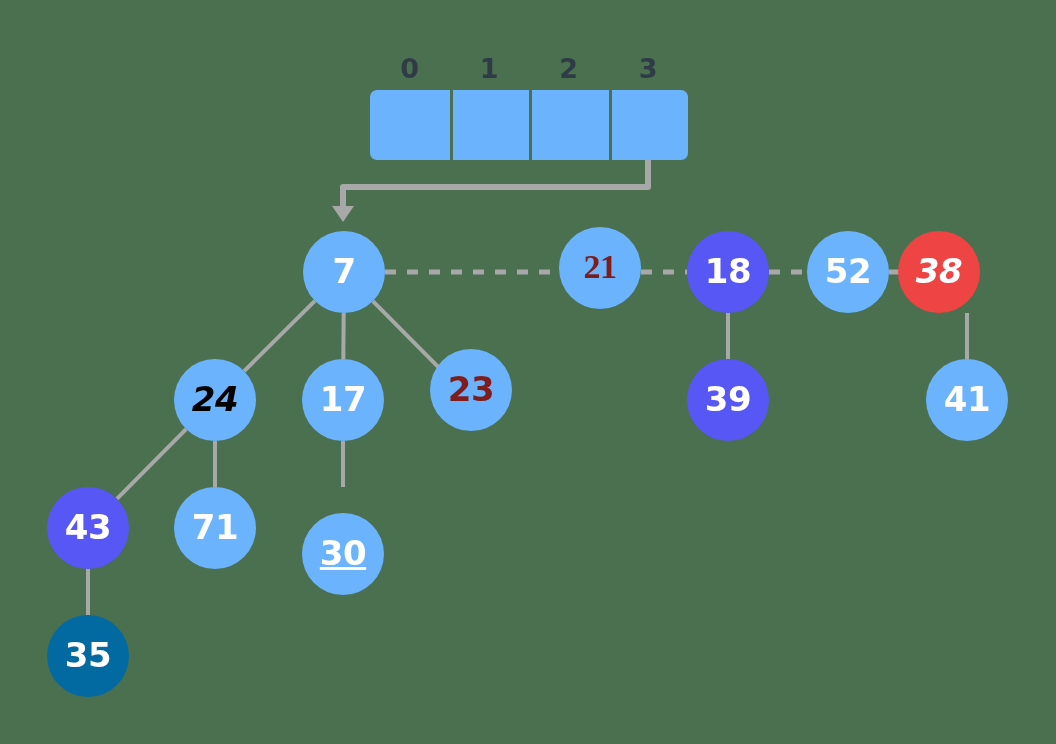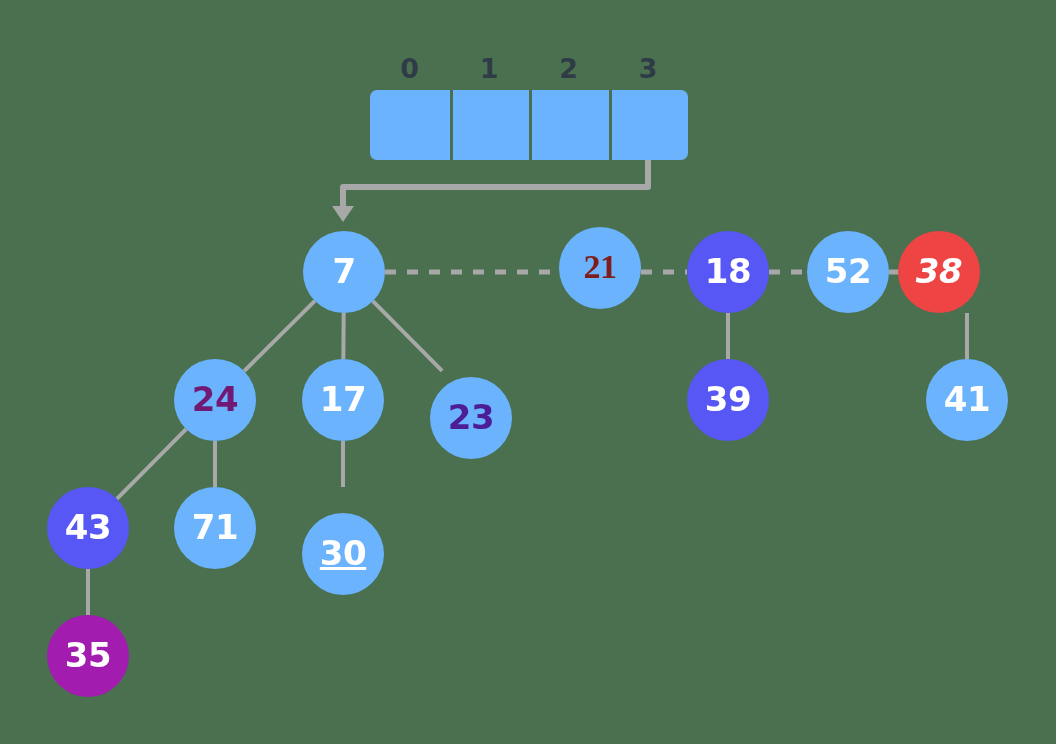--- a/index.html
+++ b/index.html
@@ -114,41 +114,41 @@
       </div>
       <div class="node" style="left: 728px; top: 272px; width: 82px; height: 82px; background: rgb(87, 87, 245); color: rgb(255, 255, 255);">
         <span class="node-label">18</span>
       </div>
       <div class="node" style="left: 848px; top: 272px; width: 82px; height: 82px; background: rgb(107, 180, 253); color: rgb(255, 255, 255); align-items: center;">
         <span class="node-label">52</span>
       </div>
       <div class="node" style="left: 939px; top: 272px; width: 82px; height: 82px; background: #ef4444; color: rgb(255, 255, 255); font-style: italic;">
         <span class="node-label">38</span>
       </div>
-      <div class="node" style="left: 215px; top: 400px; width: 82px; height: 82px; background: rgb(107, 180, 253); color: #701a75;">
+      <div class="node" style="left: 215px; top: 400px; width: 82px; height: 82px; background: rgb(107, 180, 253); color: #000000; font-style: italic;">
         <span class="node-label">24</span>
       </div>
       <div class="node" style="left: 343px; top: 400px; width: 82px; height: 82px; background: rgb(107, 180, 253); color: rgb(255, 255, 255);">
         <span class="node-label">17</span>
       </div>
-      <div class="node" style="left: 471px; top: 418px; width: 82px; height: 82px; background: rgb(107, 180, 253); color: #4c1d95;">
+      <div class="node" style="left: 471px; top: 390px; width: 82px; height: 82px; background: rgb(107, 180, 253); color: #7f1d1d;">
         <span class="node-label">23</span>
       </div>
       <div class="node" style="left: 728px; top: 400px; width: 82px; height: 82px; background: rgb(87, 87, 245); color: rgb(255, 255, 255);">
         <span class="node-label">39</span>
       </div>
       <div class="node" style="left: 967px; top: 400px; width: 82px; height: 82px; background: rgb(107, 180, 253); color: rgb(255, 255, 255);">
         <span class="node-label">41</span>
       </div>
       <div class="node" style="left: 88px; top: 528px; width: 82px; height: 82px; background: rgb(87, 87, 245); color: rgb(255, 255, 255);">
         <span class="node-label">43</span>
       </div>
       <div class="node" style="left: 215px; top: 528px; width: 82px; height: 82px; background: rgb(107, 180, 253); color: rgb(255, 255, 255);">
         <span class="node-label">71</span>
       </div>
       <div class="node" style="left: 343px; top: 554px; width: 82px; height: 82px; background: rgb(107, 180, 253); color: rgb(255, 255, 255); text-decoration: underline;">
         <span class="node-label">30</span>
       </div>
-      <div class="node" style="left: 88px; top: 656px; width: 82px; height: 82px; background: #a21caf; color: rgb(255, 255, 255);">
+      <div class="node" style="left: 88px; top: 656px; width: 82px; height: 82px; background: #0369a1; color: rgb(255, 255, 255);">
         <span class="node-label">35</span>
       </div>
     </div>
 </div>
 
 </body></html>

